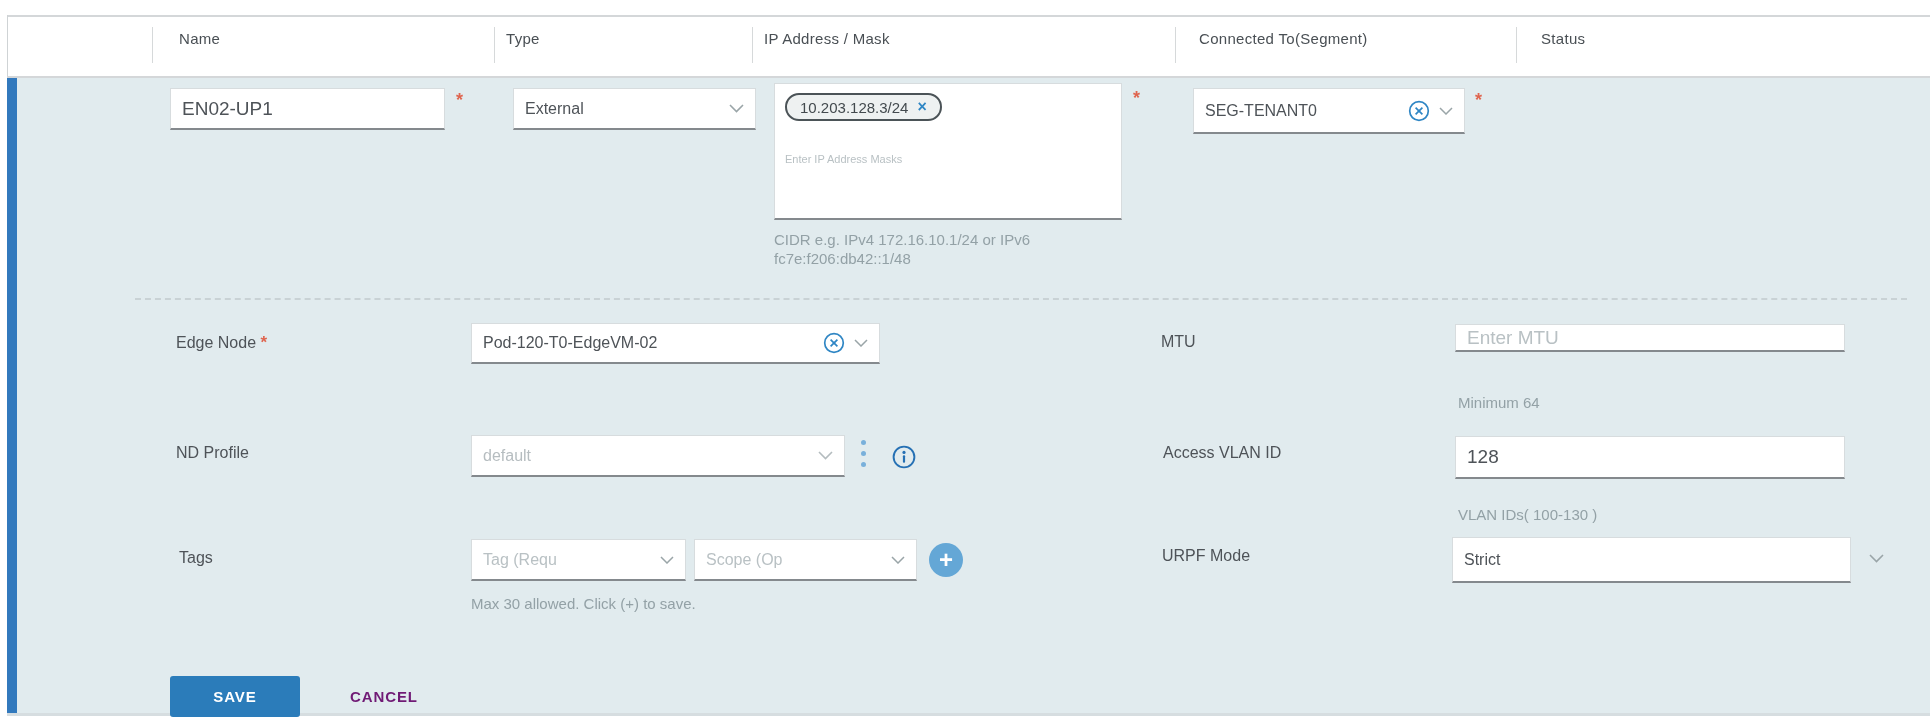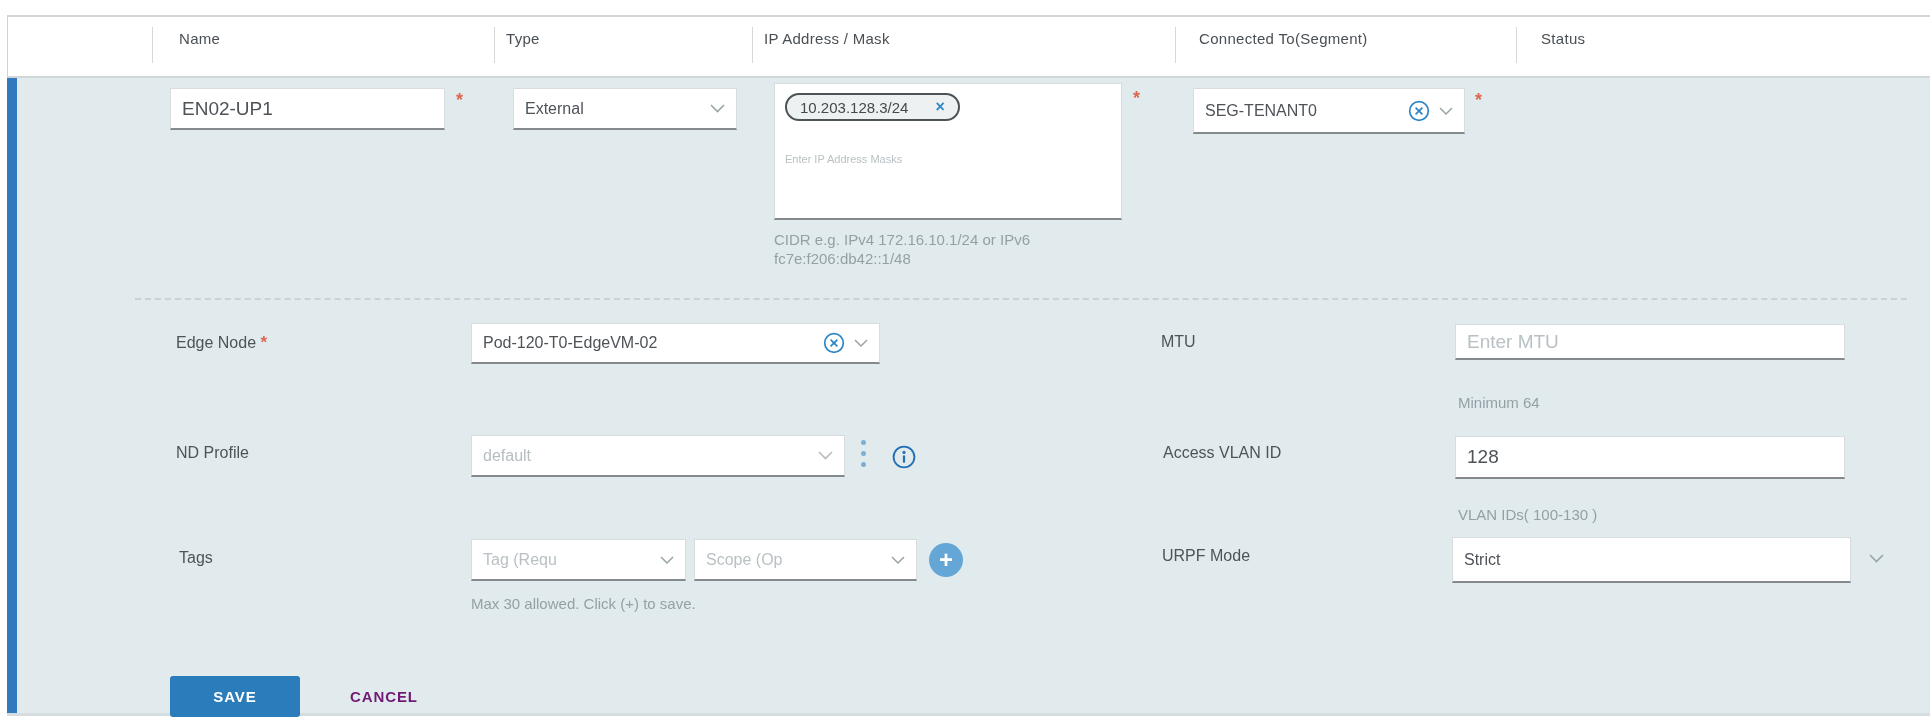--- a/index.html
+++ b/index.html
@@ -30,21 +30,21 @@
   .sel{position:absolute;background:#fff;border:1px solid #d7dcde;border-bottom:2px solid #84898d;
        box-sizing:border-box;display:flex;align-items:center;gap:8px;padding:0 11px;
        font-size:16px;color:#4e5358;cursor:pointer;}
   .sel .grow{flex:1;white-space:nowrap;overflow:hidden;}
   .sel.ghost .grow{color:#b9c1c4;}
   .sel.disabled{cursor:default;gap:41px;}
   .sel.disabled .grow{color:#b6bdc0;}
 
   .ip-box{position:absolute;background:#fff;border:1px solid #d7dcde;border-bottom:2px solid #84898d;
           box-sizing:border-box;padding:9px 10px;}
-  .chip{display:inline-flex;align-items:center;gap:27px;border:2px solid #4b5357;border-radius:16px;
+  .chip{display:inline-flex;align-items:center;gap:9px;border:2px solid #4b5357;border-radius:16px;
         background:#eef1f1;padding:3px 13px;font-size:15px;color:#434a4e;white-space:nowrap;}
   .chip .x{color:#2f86c4;font-size:16px;font-weight:bold;cursor:pointer;}
   .ip-ph{margin-top:32px;font-size:11px;color:#b9c1c4;}
 
   .divider{position:absolute;border-top:2px dashed #c9d2d5;}
 
   .dots{position:absolute;display:flex;flex-direction:column;gap:6px;cursor:pointer;padding:2px;}
   .dots i{width:5px;height:5px;border-radius:50%;background:#79b0db;}
 
   .plus-btn{position:absolute;width:34px;height:34px;border-radius:50%;background:#64a7d6;color:#fff;
@@ -79,21 +79,21 @@
   <div class="header-cell" style="left:764px">IP Address / Mask</div>
   <div class="header-cell" style="left:1199px">Connected To(Segment)</div>
   <div class="header-cell" style="left:1541px">Status</div>
 
   <div class="panel">
     <div class="leftbar"></div>
 
     <input class="inp" style="left: 163px; top: 10px; width: 275px; height: 42px;" value="EN02-UP1">
     <span class="req-abs" style="left:449px;top:12px">*</span>
 
-    <div class="sel" style="left:506px;top:10px;width:224px;height:42px">
+    <div class="sel" style="left:506px;top:10px;width:243px;height:42px">
       <span class="grow">External</span>
       <svg class="chev" width="15" height="9" viewBox="0 0 15 9">
         <polyline points="1,1 7.5,7.5 14,1" fill="none" stroke="#9aa5a8" stroke-width="1.6"></polyline>
       </svg>
     </div>
 
     <div class="ip-box" style="left:767px;top:5px;width:348px;height:137px">
       <span class="chip">
         <span>10.203.128.3/24</span>
         <span class="x">×</span>
@@ -128,21 +128,21 @@
         <circle cx="12" cy="12" r="9.3" fill="#fff" stroke="#2f86c4" stroke-width="1.7"></circle>
         <line x1="8.6" y1="8.6" x2="15.4" y2="15.4" stroke="#2f86c4" stroke-width="1.7"></line>
         <line x1="15.4" y1="8.6" x2="8.6" y2="15.4" stroke="#2f86c4" stroke-width="1.7"></line>
       </svg>
       <svg class="chev" width="14" height="8" viewBox="0 0 14 8">
         <polyline points="1,1 7,7 13,1" fill="none" stroke="#9aa5a8" stroke-width="1.5"></polyline>
       </svg>
     </div>
 
     <div class="lbl" style="left:1154px;top:255px">MTU</div>
-    <input class="inp" style="left: 1448px; top: 246px; width: 390px; height: 36px;" placeholder="Enter MTU">
+    <input class="inp" style="left: 1448px; top: 246px; width: 390px; height: 28px;" placeholder="Enter MTU">
     <div class="help" style="left:1451px;top:315px">Minimum 64</div>
 
     <div class="lbl" style="left:169px;top:366px">ND Profile</div>
     <div class="sel disabled" style="left:464px;top:357px;width:374px;height:42px">
       <span class="grow">default</span>
       <svg class="chev" width="15" height="9" viewBox="0 0 15 9">
         <polyline points="1,1 7.5,7.5 14,1" fill="none" stroke="#b4bcbf" stroke-width="1.6"></polyline>
       </svg>
     </div>
     <div class="dots" style="left:852px;top:360px">

